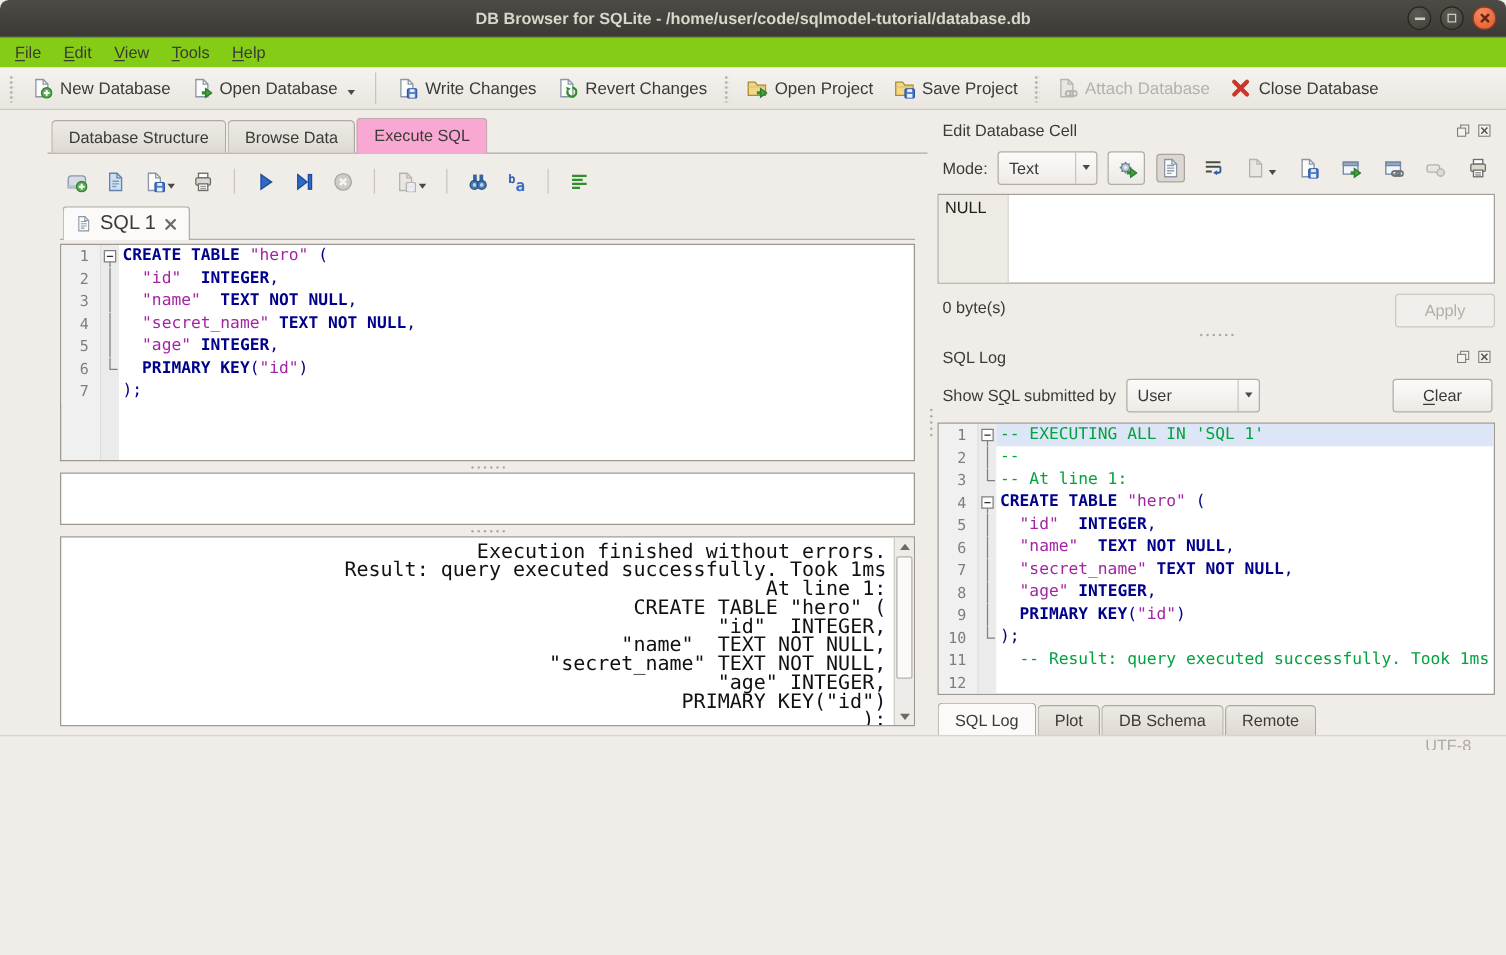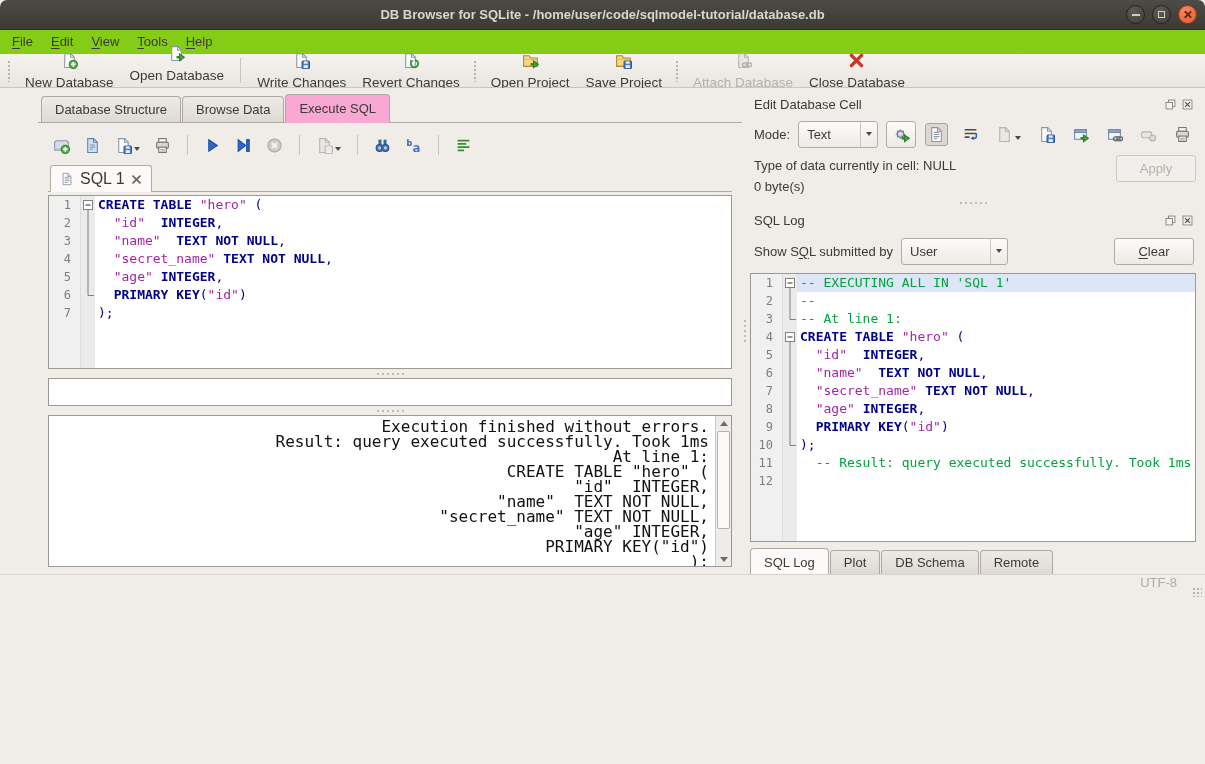--- a/index.html
+++ b/index.html
@@ -23,21 +23,21 @@
 
   
   .menubar { height:24px; flex:0 0 24px; background:#84cc16; display:flex; align-items:stretch; padding-left:3px; }
   .menu-item { padding:4px 9px; cursor:pointer; }
 
   
   .toolbar { height:34px; flex:0 0 34px; background:linear-gradient(#f5f3ef,#e9e6e0); border-bottom:1px solid #cac6bf; display:flex; align-items:center; padding:0 2px; }
   .tb-handle { width:5px; height:22px; margin:0 5px; background-image:radial-gradient(#b7b3ac 1px, transparent 1.2px); background-size:4px 4px; }
   .tb-group { display:flex; align-items:center; }
   .tb-sep { width:1px; height:25px; background:#c9c5be; margin:0 8px; }
-  .tb-btn { display:flex; align-items:center; gap:6px; padding:4px 8px; font-size:13.5px; color:#3b3a36; background:transparent; border:none; font-family:inherit; cursor:pointer; border-radius:3px;flex-direction:column; }
+  .tb-btn { display:flex; align-items:center; gap:6px; padding:4px 8px; font-size:13.5px; color:#3b3a36; background:transparent; border:none; font-family:inherit; cursor:pointer; border-radius:3px; }
   .tb-btn.disabled { color:#b4b1aa; cursor:default; }
   .dd { width:0; height:0; border-left:3.5px solid transparent; border-right:3.5px solid transparent; border-top:4px solid #4b4944; margin-left:2px; align-self:flex-end; margin-bottom:3px; }
   .ic { display:inline-flex; }
 
   
   .content { flex:1; display:flex; background:#f0ede8; }
   .left-pane { width:704px; flex:0 0 704px; display:flex; flex-direction:column; padding-top:7px;margin-left:38px; }
   .vsplit { width:6px; flex:0 0 6px; display:flex; flex-direction:column; align-items:center; justify-content:center; gap:3px; cursor:col-resize; }
   .vsplit i { width:2px; height:2px; border-radius:50%; background:#aeaaa3; }
   .right-pane { flex:1; display:flex; flex-direction:column; padding:5px 9px 0 2px; }
@@ -587,24 +587,27 @@
                   <rect x="4.5" y="1.5" width="7" height="3.5" fill="#ffffff" stroke="#6f6c66"></rect>
                   <rect x="2.5" y="5" width="11" height="5.5" rx="1" fill="#dbd8d2" stroke="#6f6c66"></rect>
                   <rect x="4.5" y="9.5" width="7" height="5" fill="#ffffff" stroke="#6f6c66"></rect>
                   <path d="M5.8 11.5h4.4M5.8 13.2h4.4" stroke="#9a97a1"></path>
                 </svg>
               </span>
             </button>
           </div>
       </div>
 
+      <div class="cell-editor">
+        <div class="cell-margin">NULL</div>
+        <div class="cell-body"></div>
+      </div>
 
       <div class="info-row">
         <div class="info-texts">
-          <div>Type of data currently in cell: NULL</div>
           <div>0 byte(s)</div>
         </div>
         <button class="btn disabled">Apply</button>
       </div>
 
       <div class="dock-split">
           <i></i>
           <i></i>
           <i></i>
           <i></i>

